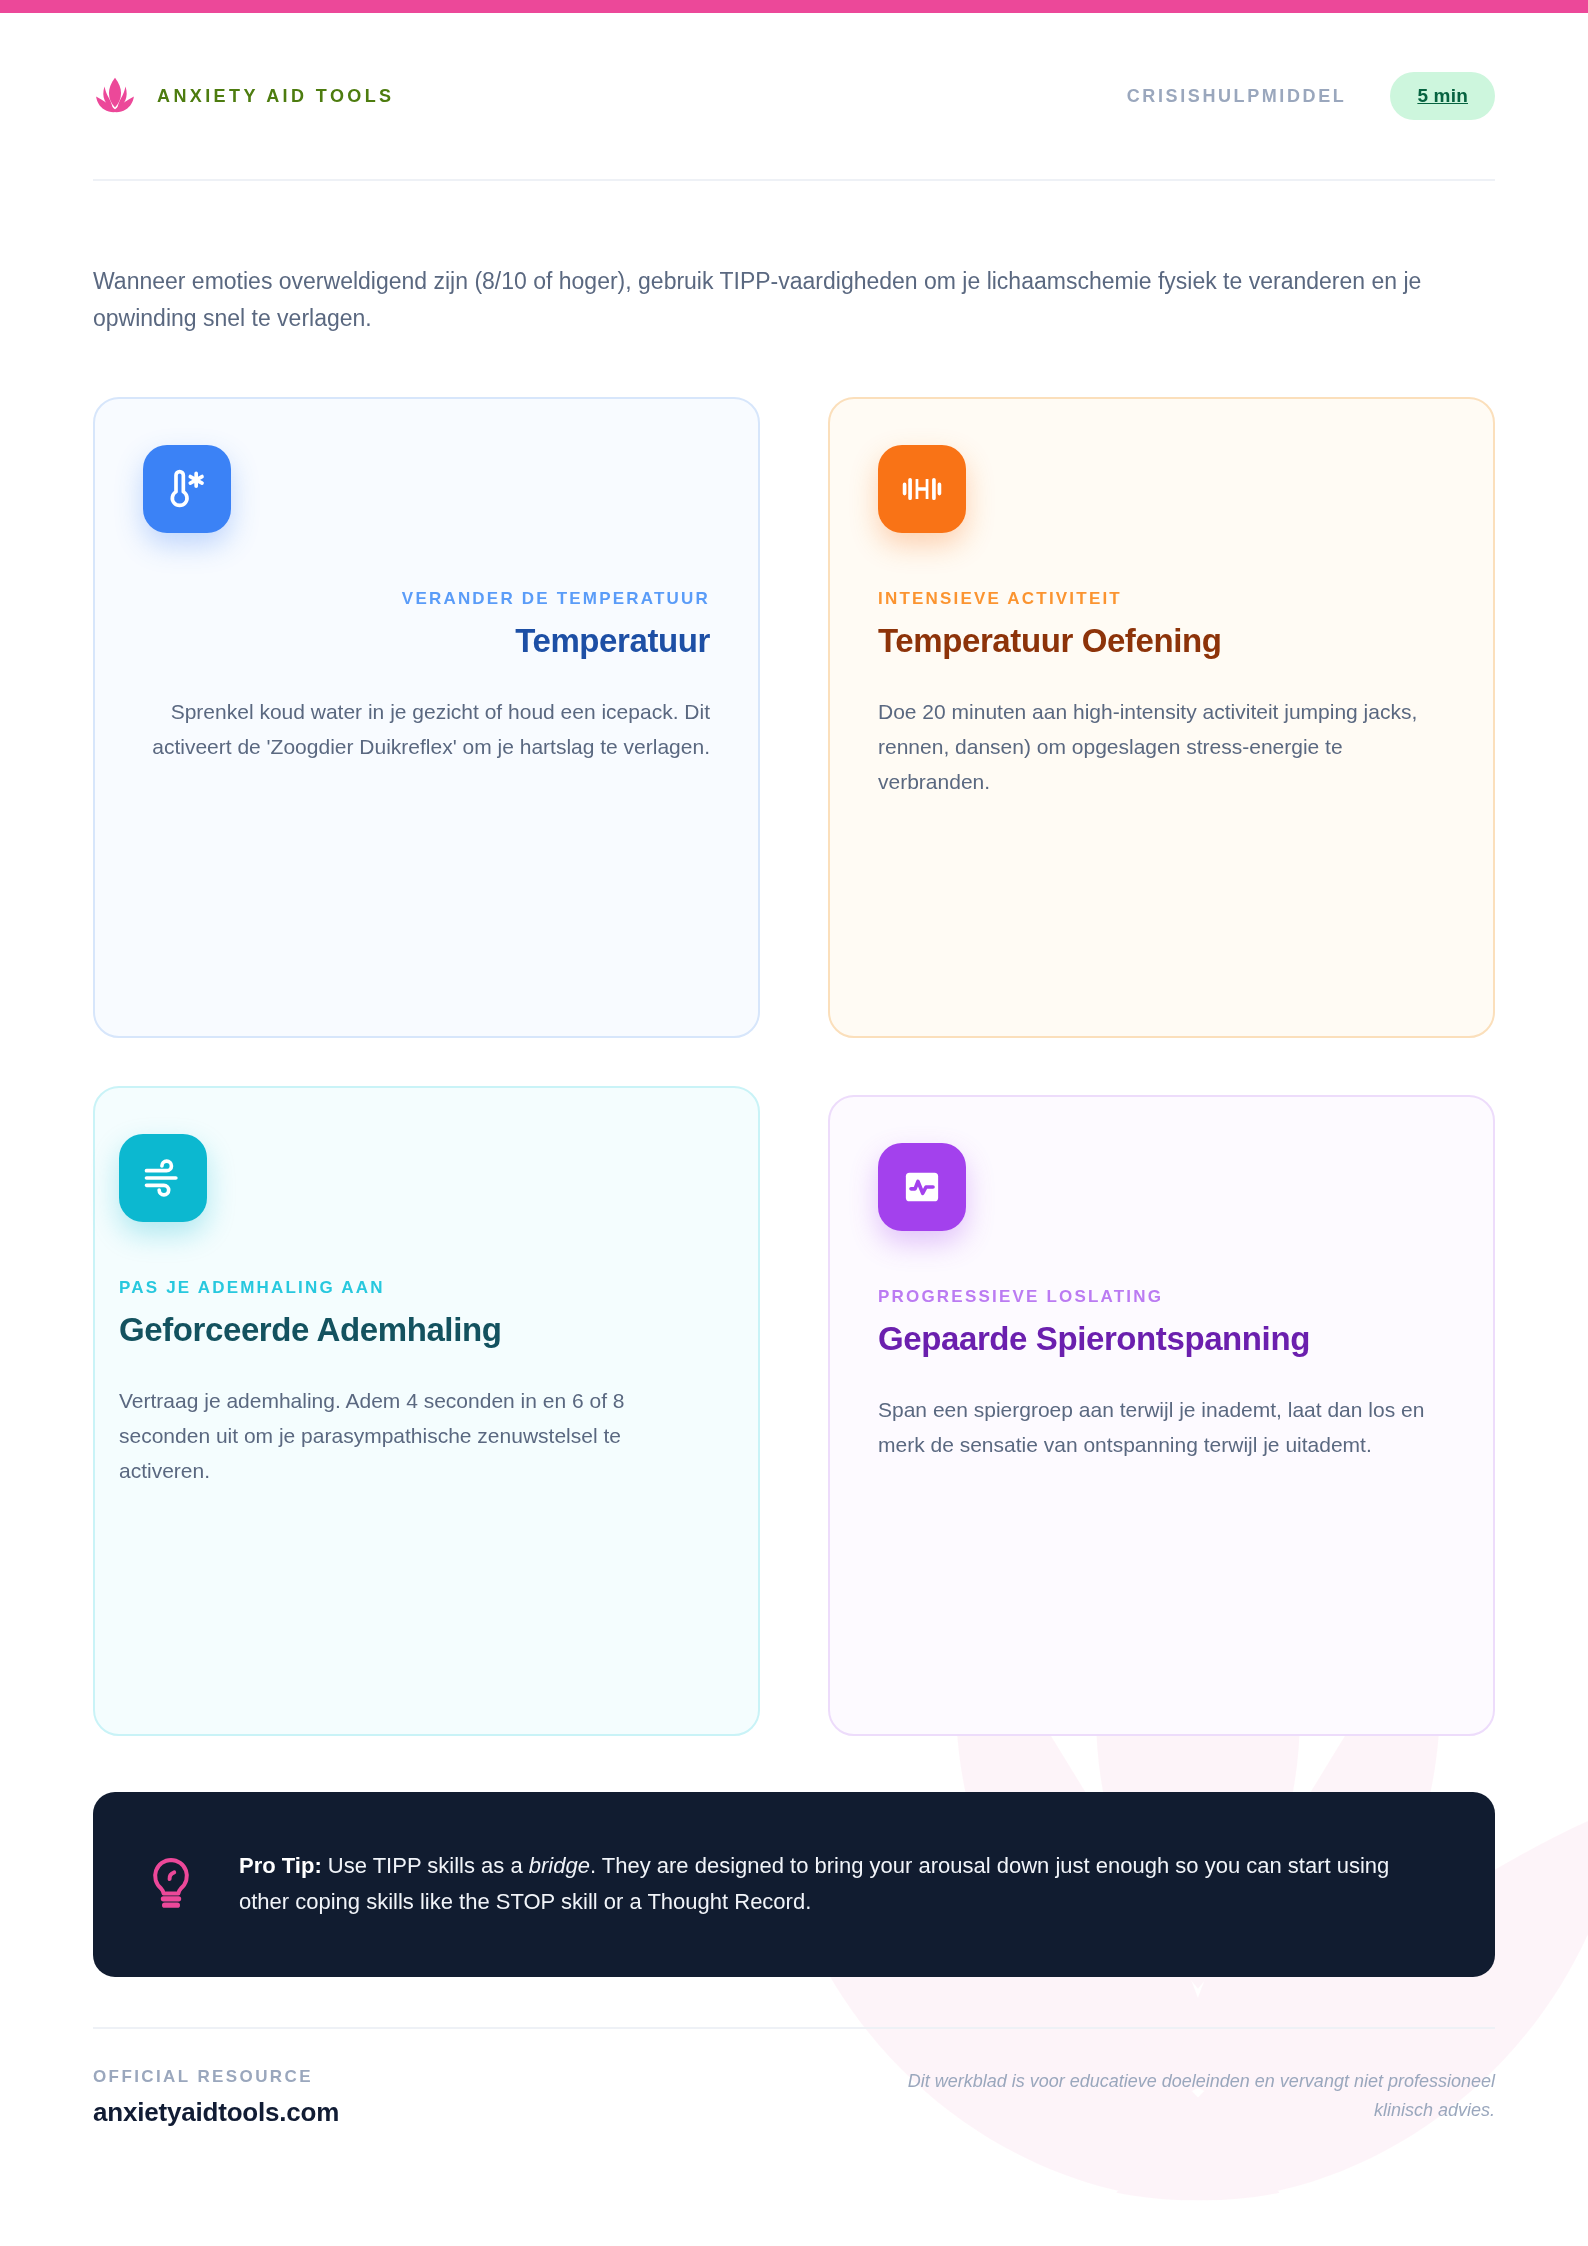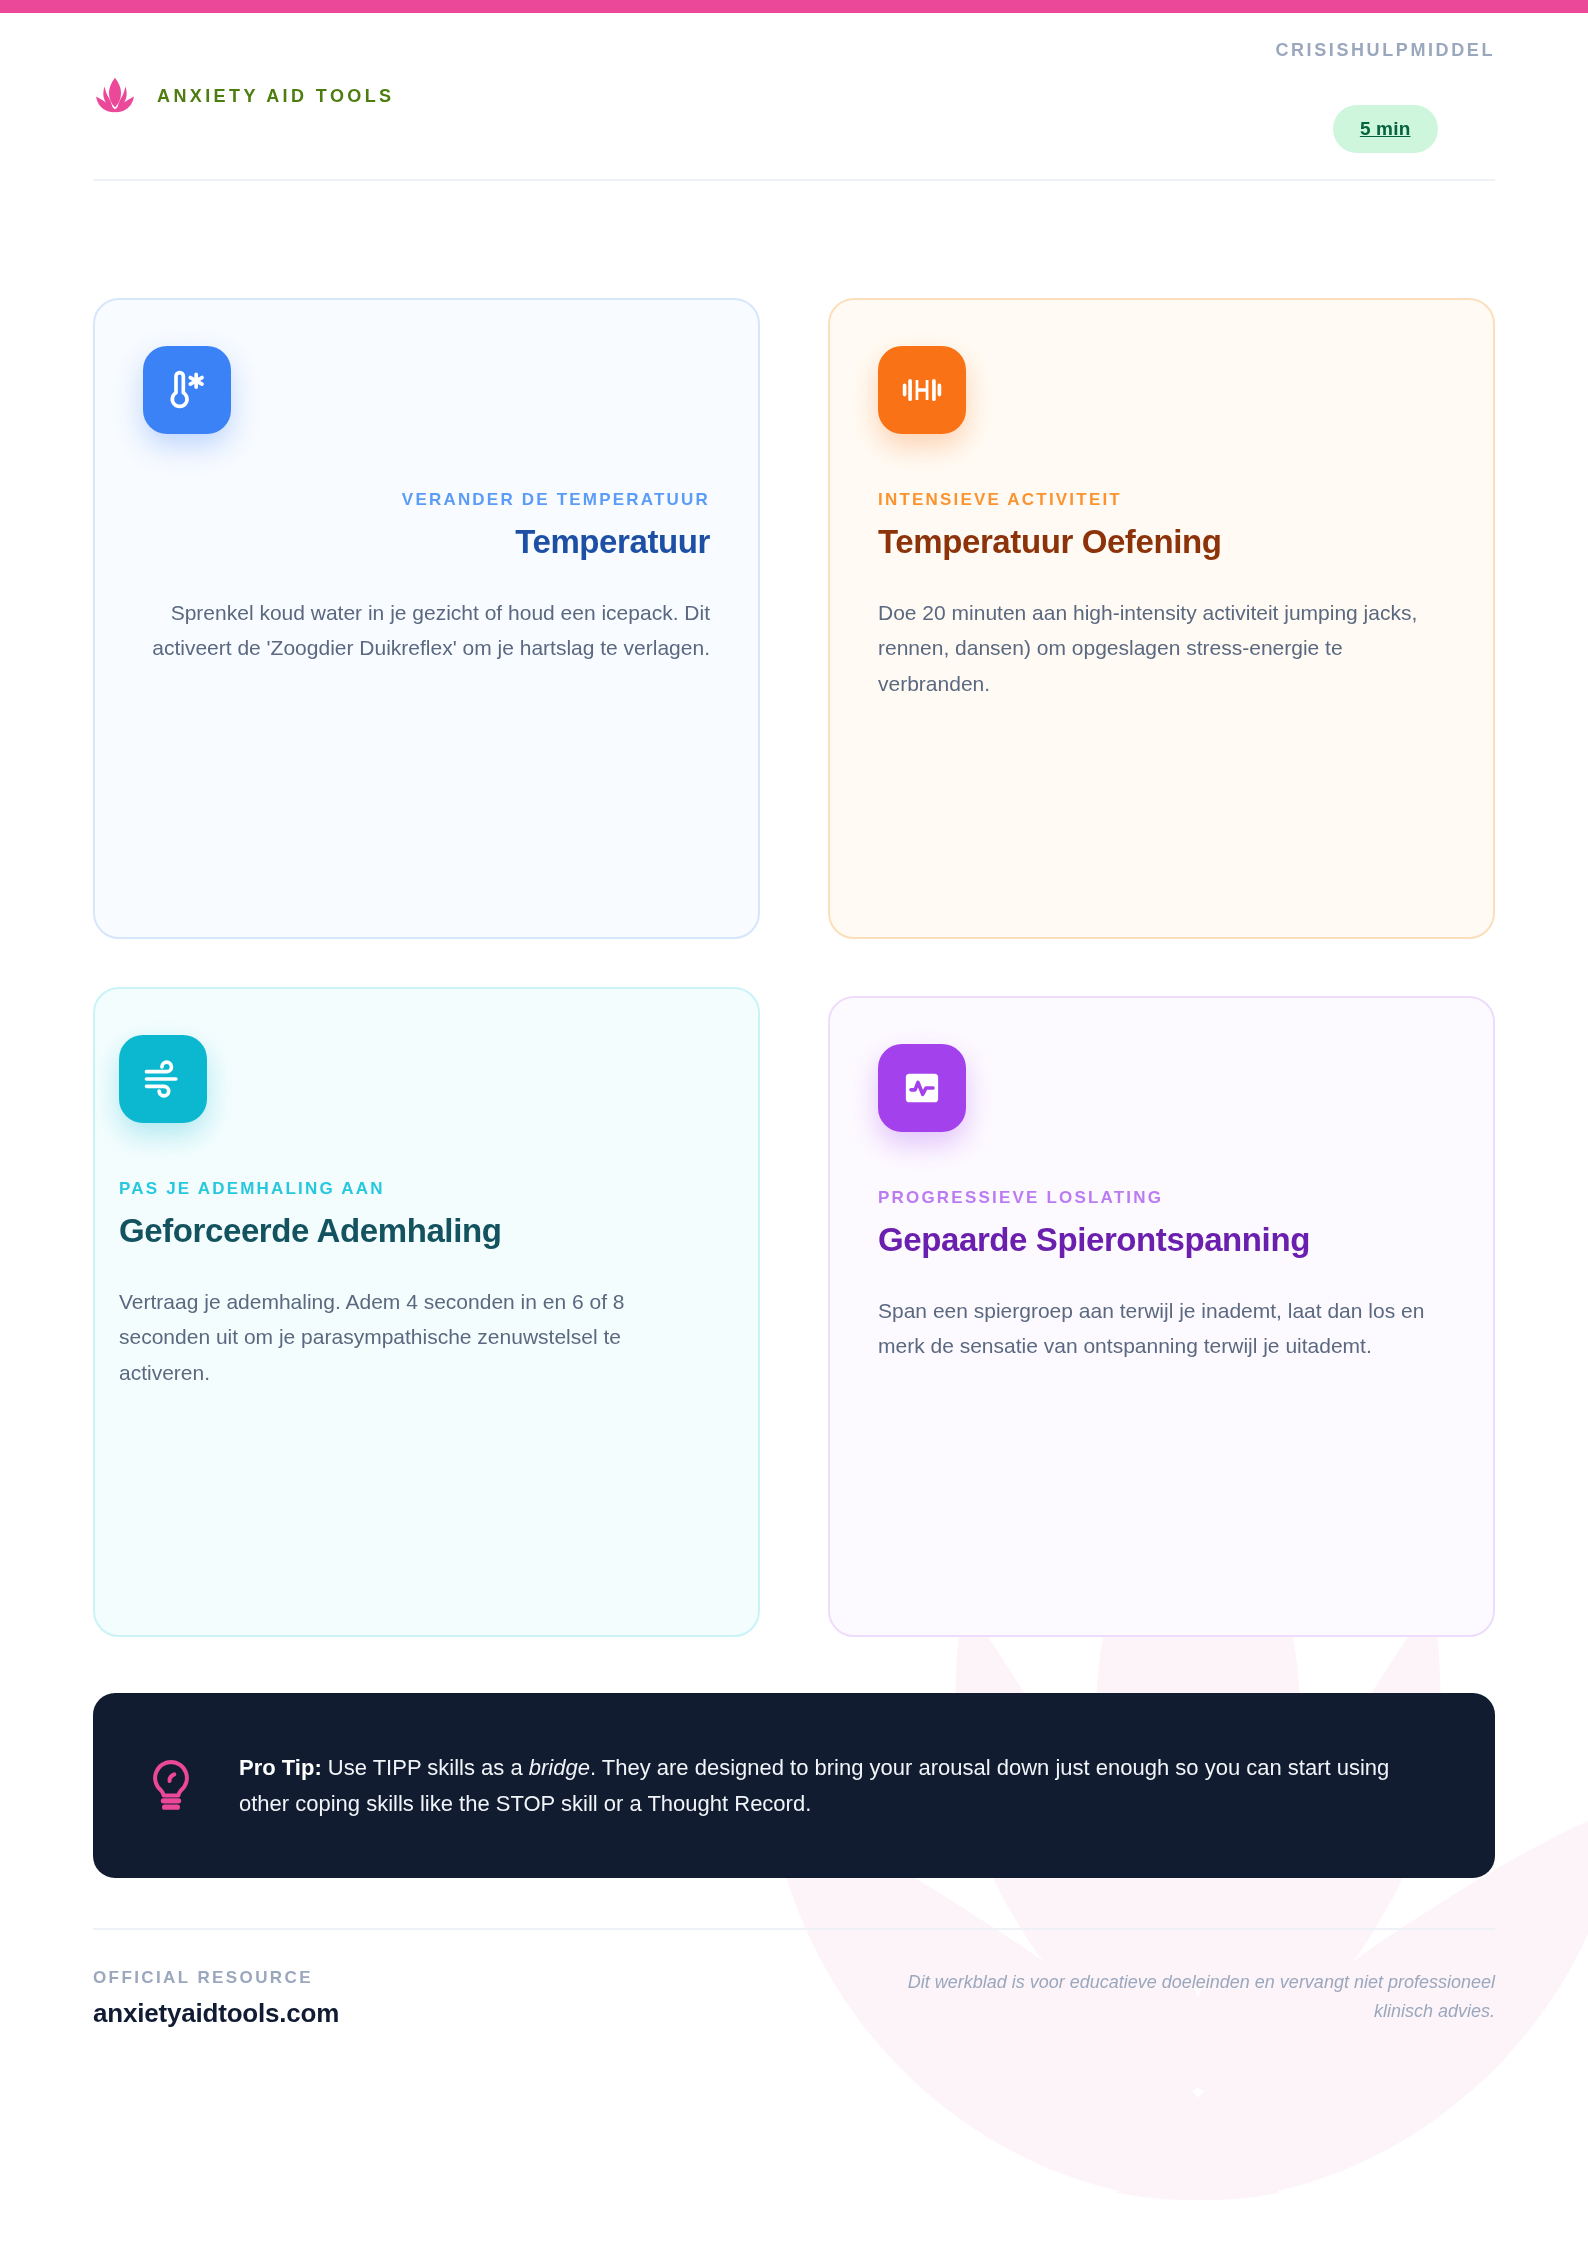--- a/index.html
+++ b/index.html
@@ -56,21 +56,21 @@
   }
   .brand { display: flex; align-items: center; gap: 20px; }
   .brand-mark { width: 44px; height: 44px; display: block; flex: none; }
   .brand-mark svg { width: 100%; height: 100%; display: block; }
   .brand-name {
     font-size: 18px;
     font-weight: 700;
     letter-spacing: 3.4px;
     color: #4d7c0f;
   }
-  .header-right { display: flex; align-items: center; gap: 44px; flex-direction: column; }
+  .header-right { display: flex; align-items: center; gap: 44px; }
   .header-kicker {
     font-size: 18px;
     font-weight: 700;
     letter-spacing: 2.6px;
     color: #9aa7bd;
   }
   .time-badge {
     background: #cdf6dd;
     color: #066340;
     font-size: 19px;
@@ -253,20 +253,21 @@
       </span>
       <span class="brand-name">ANXIETY AID TOOLS</span>
     </div>
     <div class="header-right">
       <span class="header-kicker">CRISISHULPMIDDEL</span>
       <span class="time-badge">5 min</span>
     </div>
   </div>
 
   <div class="title-block">
+    <p class="page-subtitle">Wanneer emoties overweldigend zijn (8/10 of hoger), gebruik TIPP-vaardigheden om je lichaamschemie fysiek te veranderen en je opwinding snel te verlagen.</p>
   </div>
 
   <div class="cards">
 
     <div class="card card--blue">
       <div class="icon-tile tile--blue">
         <svg viewBox="0 0 24 24" fill="none" stroke="#ffffff" stroke-width="2" stroke-linecap="round" stroke-linejoin="round" aria-hidden="true">
           <path d="M10 13.5V4.5a2 2 0 1 0-4 0v9a4 4 0 1 0 4 0z"></path>
           <path d="M17 3.5v7M13.8 5.2l6.4 3.6M20.2 5.2l-6.4 3.6"></path>
         </svg>

